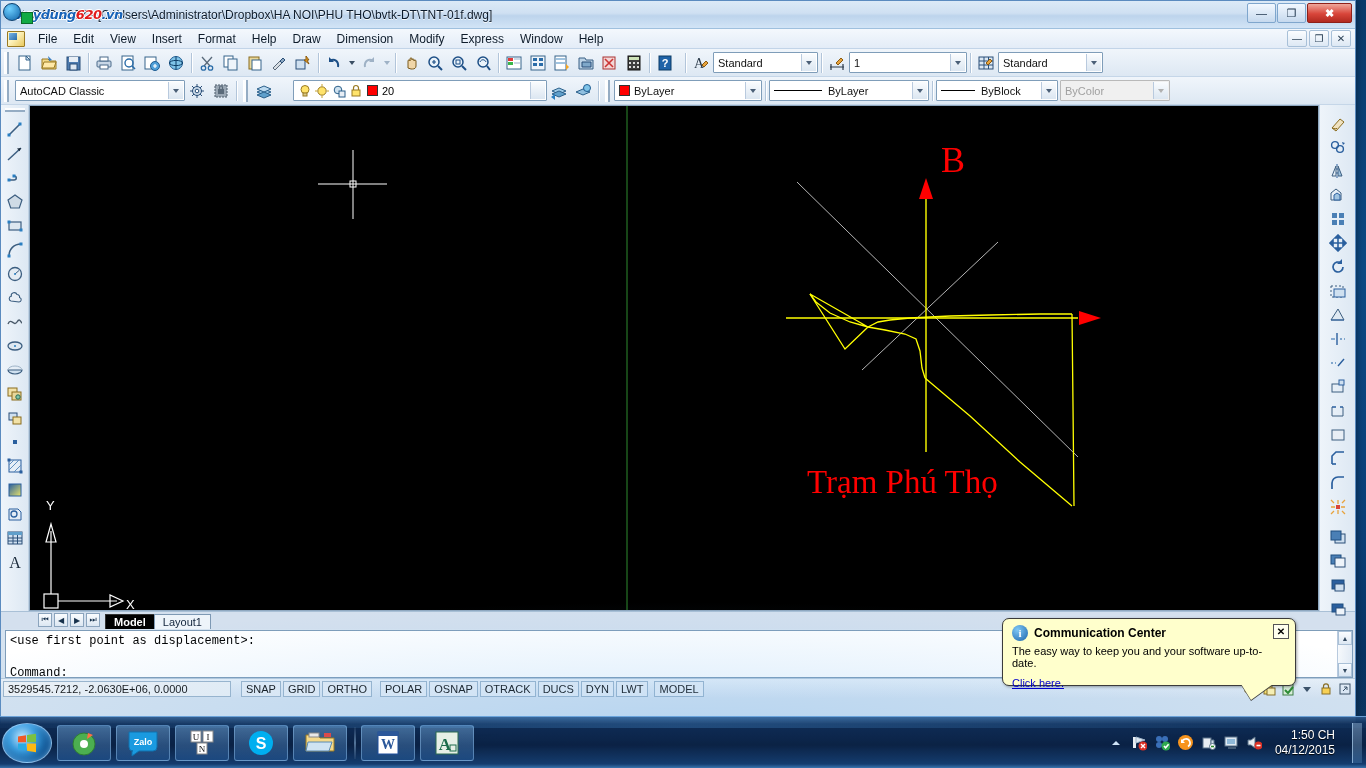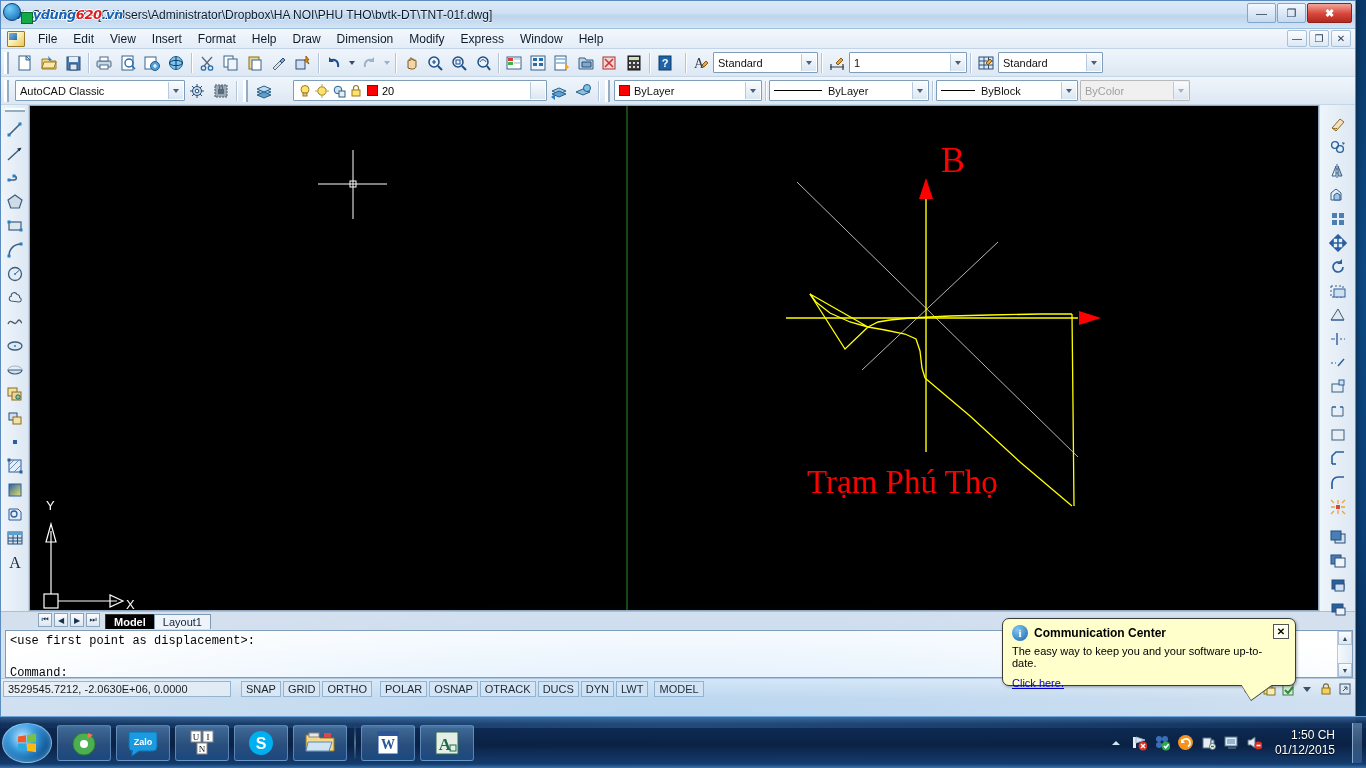--- a/index.html
+++ b/index.html
@@ -633,21 +633,21 @@
         <span>ByLayer</span>
         <span class="arrow"></span>
       </div>
       <div class="tb-sep"></div>
       <div class="combo" style="width:160px">
         <span class="lt-line"></span>
         <span>ByLayer</span>
         <span class="arrow"></span>
       </div>
       <div class="tb-sep"></div>
-      <div class="combo" style="width:142px">
+      <div class="combo" style="width:122px">
         <span class="lt-line" style="width:34px"></span>
         <span>ByBlock</span>
         <span class="arrow"></span>
       </div>
       <div class="combo disabled" style="width:110px;margin-left:2px">
         <span>ByColor</span>
         <span class="arrow"></span>
       </div>
     </div>
 
@@ -1170,18 +1170,18 @@
         </div>
       <div class="tray-ico">
           <svg width="17" height="17">
             <path d="M2 6h3l4-3v11l-4-3H2z" fill="#e8edf2" stroke="#5a7289"></path>
             <circle cx="12.5" cy="11.5" r="4" fill="#d93025"></circle>
             <path d="M10.5 11.5h4" stroke="#fff" stroke-width="1.6"></path>
           </svg>
         </div>
       <div id="clock">
         <div>1:50 CH</div>
-        <div>01/12/2015</div>
+        <div>04/12/2015</div>
       </div>
       <div id="show-desktop"></div>
     </div>
   </div>
 </div>
 
 </body></html>

